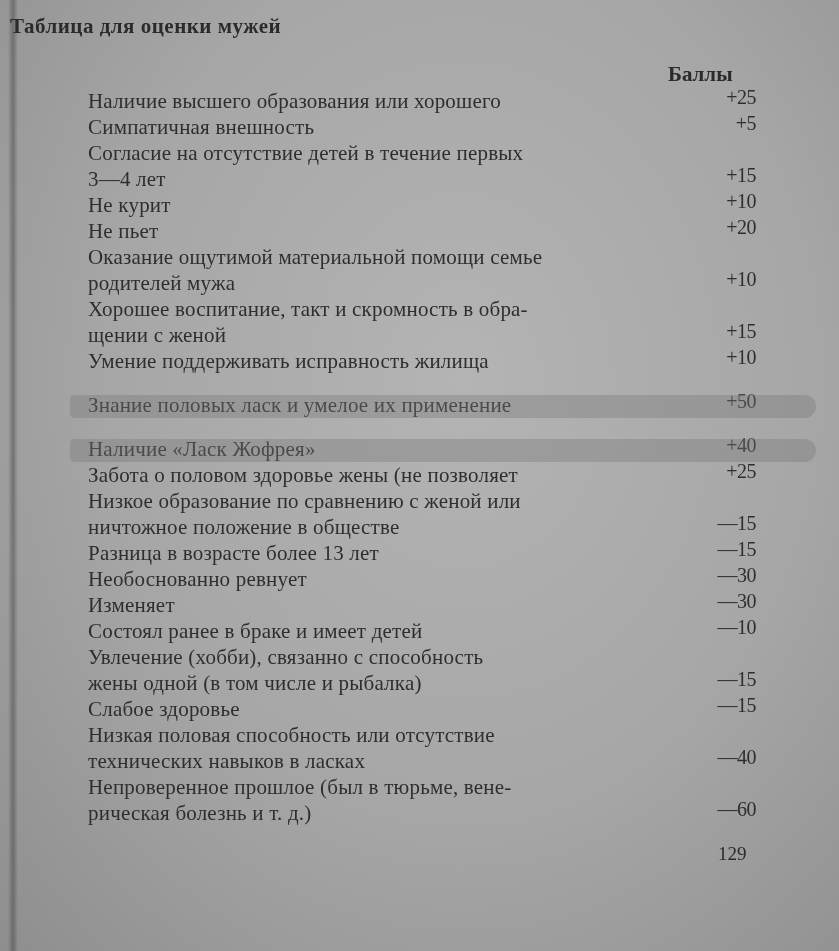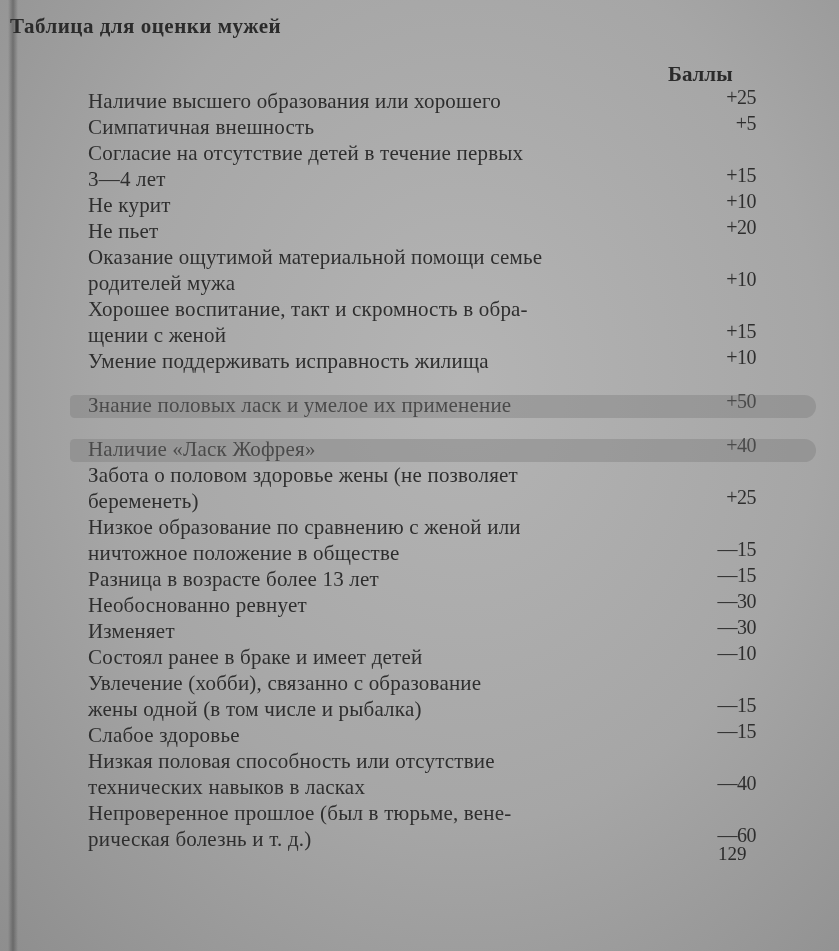--- a/index.html
+++ b/index.html
@@ -115,21 +115,20 @@
       </div>
       <div class="row hl">
         <div class="text">
           <span>Наличие «Ласк Жофрея»</span>
         </div>
         <div class="score">+40</div>
       </div>
       <div class="row">
         <div class="text">
           <span>Забота о половом здоровье жены (не позволяет</span>
-          <span>беременеть)</span>
         </div>
         <div class="score">+25</div>
       </div>
       <div class="row">
         <div class="text">
           <span>Низкое образование по сравнению с женой или</span>
           <span>ничтожное положение в обществе</span>
         </div>
         <div class="score">—15</div>
       </div>
@@ -152,21 +151,21 @@
         <div class="score">—30</div>
       </div>
       <div class="row">
         <div class="text">
           <span>Состоял ранее в браке и имеет детей</span>
         </div>
         <div class="score">—10</div>
       </div>
       <div class="row">
         <div class="text">
-          <span>Увлечение (хобби), связанно с образование</span>
+          <span>Увлечение (хобби), связанно с способность</span>
           <span>жены одной (в том числе и рыбалка)</span>
         </div>
         <div class="score">—15</div>
       </div>
       <div class="row">
         <div class="text">
           <span>Слабое здоровье</span>
         </div>
         <div class="score">—15</div>
       </div>

